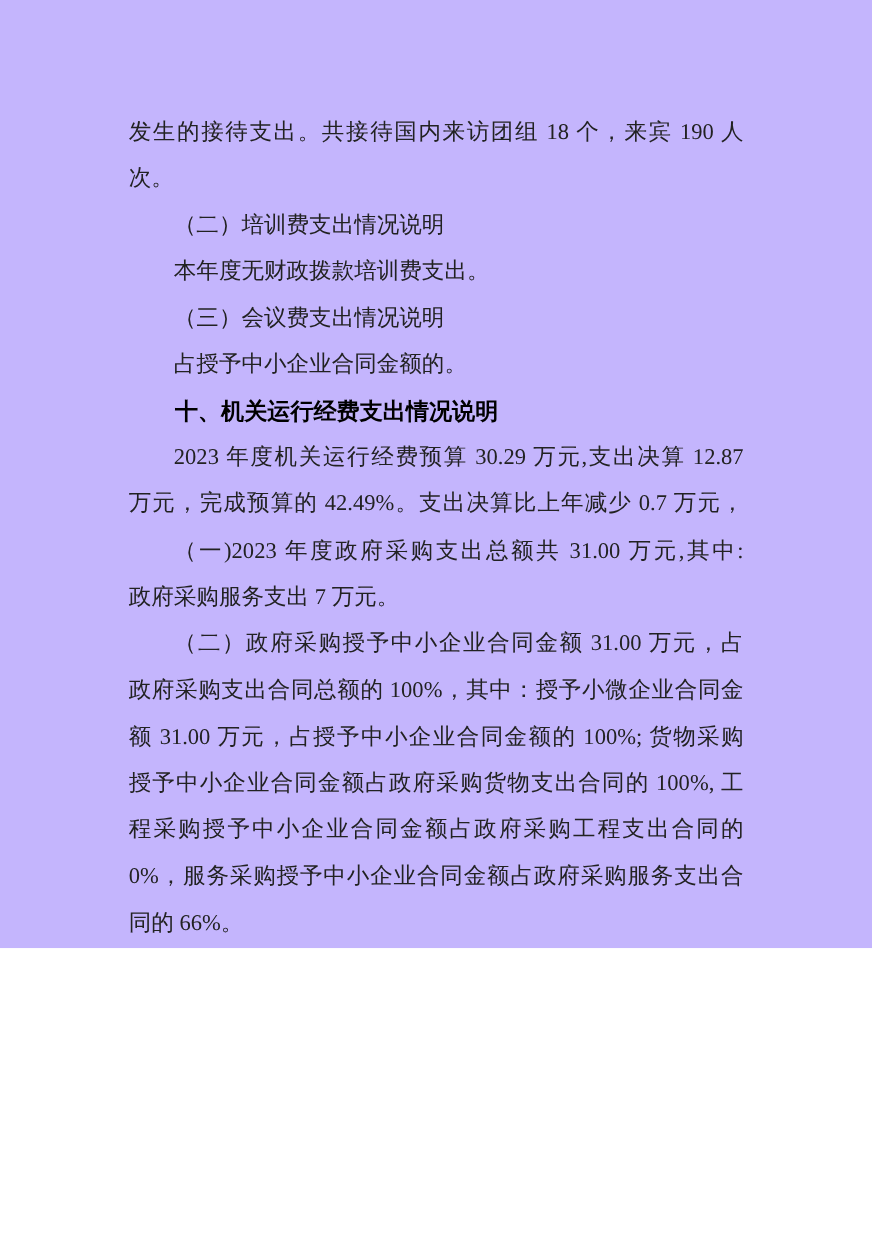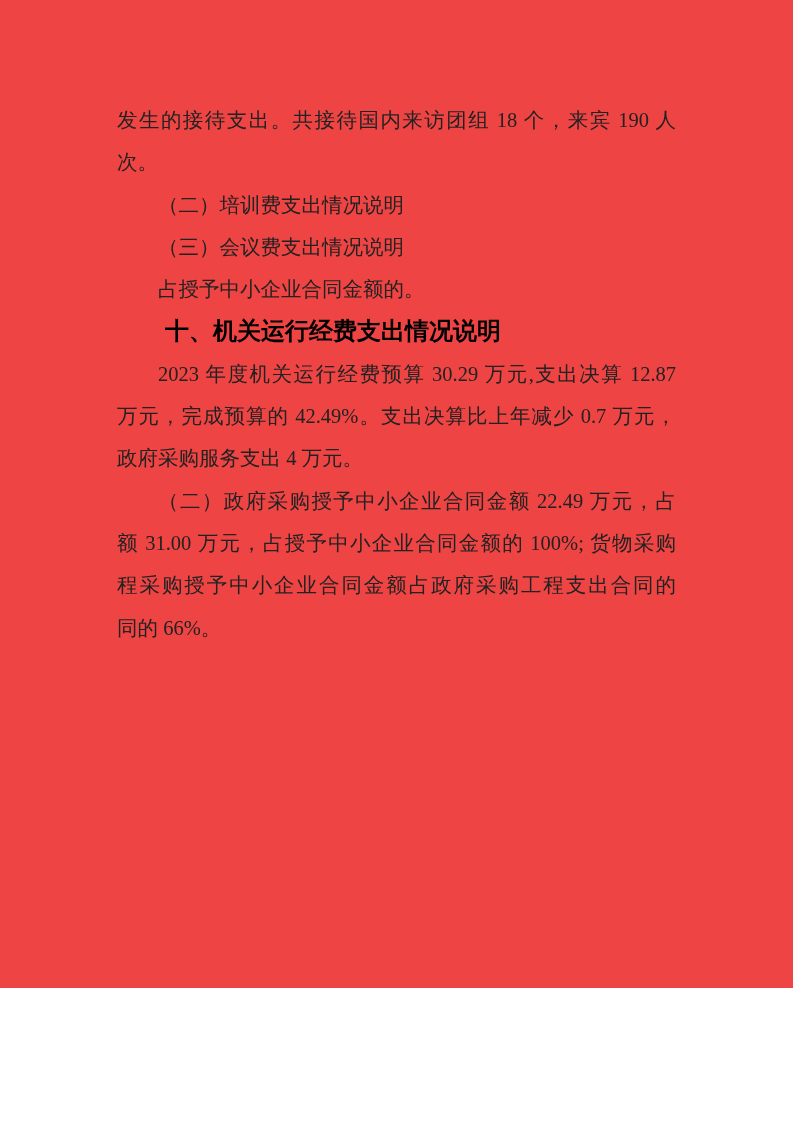--- a/index.html
+++ b/index.html
@@ -1,20 +1,20 @@
 <!DOCTYPE html>
 <html><head>
 <meta charset="utf-8">
 <style>
   html, body { margin: 0; padding: 0; background: #ffffff; }
   .page {
     position: relative;
     width: 793px;
-    height: 988px;
-    background: #ef4444;
+    height: 862px;
+    background: #c4b5fd;
     overflow: hidden;
   }
   .doc {
     position: absolute;
     left: 117px;
     top: 99px;
     width: 559px;
     font-family: "Liberation Serif", "DejaVu Serif", serif;
     font-size: 20.5px;
     color: #222222;
@@ -32,35 +32,40 @@
     text-align-last: justify;
     overflow: hidden;
   }
   
   .indent { text-indent: 2em; }
   
   .h {
     font-family: Liberation Serif, serif;
     font-weight: 700;
     color: #000000;
-    font-size: 24px;
+    font-size: 21px;
   }
 </style>
 </head>
 <body>
 
 <div class="page">
   <div class="doc">
     <div class="line j">发生的接待支出。共接待国内来访团组 18 个，来宾 190 人</div>
     <div class="line">次。</div>
     <div class="line indent">（二）培训费支出情况说明</div>
+    <div class="line indent">本年度无财政拨款培训费支出。</div>
     <div class="line indent">（三）会议费支出情况说明</div>
     <div class="line indent">占授予中小企业合同金额的。</div>
     <div class="line indent h">十、机关运行经费支出情况说明</div>
     <div class="line j indent">2023 年度机关运行经费预算 30.29 万元,支出决算 12.87</div>
     <div class="line j">万元，完成预算的 42.49%。支出决算比上年减少 0.7 万元，</div>
-    <div class="line">政府采购服务支出 4 万元。</div>
-    <div class="line j indent">（二）政府采购授予中小企业合同金额 22.49 万元，占</div>
+    <div class="line j indent">（一)2023 年度政府采购支出总额共 31.00 万元,其中:</div>
+    <div class="line">政府采购服务支出 7 万元。</div>
+    <div class="line j indent">（二）政府采购授予中小企业合同金额 31.00 万元，占</div>
+    <div class="line j">政府采购支出合同总额的 100%，其中：授予小微企业合同金</div>
     <div class="line j">额 31.00 万元，占授予中小企业合同金额的 100%; 货物采购</div>
+    <div class="line j">授予中小企业合同金额占政府采购货物支出合同的 100%, 工</div>
     <div class="line j">程采购授予中小企业合同金额占政府采购工程支出合同的</div>
+    <div class="line j">0%，服务采购授予中小企业合同金额占政府采购服务支出合</div>
     <div class="line">同的 66%。</div>
   </div>
 </div>
 
 </body></html>

